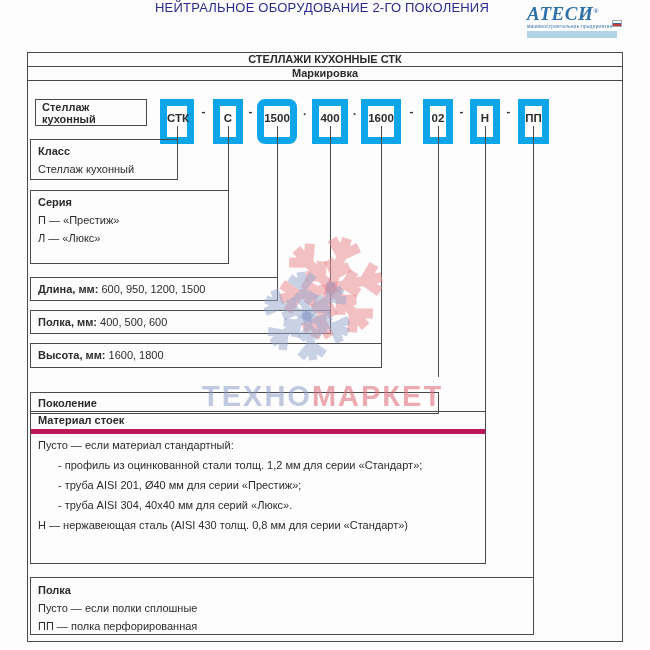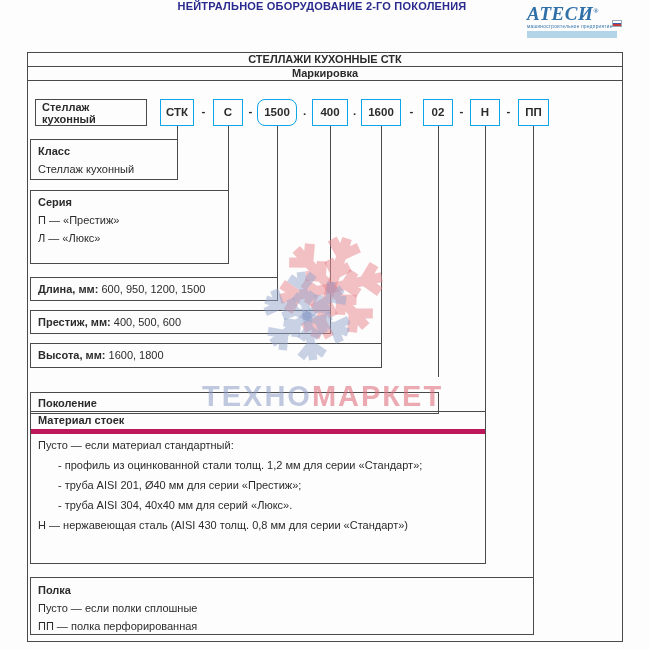--- a/index.html
+++ b/index.html
@@ -7,21 +7,21 @@
   body { font-family: "Liberation Sans", sans-serif; }
   #page {
     position: relative; width: 650px; height: 650px;
     background: #fdfdfd; overflow: hidden;
     color: #2b2b2b;
   }
 
   
   .header-title {
     position: absolute; left: 0; top: 8; width: 644px;
-    text-align: center; font-size: 11px; font-weight: bold;
+    text-align: center; font-size: 13px; font-weight: normal;
     color: #2a2a8e; letter-spacing: 0.2px;
   }
   .logo { position: absolute; left: 527px; top: 2px; width: 96px; }
   .logo-name {
     font-family: "Liberation Serif", serif; font-style: italic;
     font-weight: bold; font-size: 19px; color: #3070a8; letter-spacing: 0.5px;
     line-height: 18px; white-space: nowrap;
   }
   .logo-reg { font-size: 7px; vertical-align: super; font-style: normal; }
   .logo-subtitle {
@@ -45,21 +45,21 @@
     text-align: center; font-size: 11px; font-weight: bold; line-height: 13px;
   }
 
   
   .product-label-box {
     position: absolute; left: 35px; top: 99px; width: 112px; height: 27px;
     border: 1px solid #4a4a4a; font-size: 11px; font-weight: bold;
     line-height: 12px; padding: 1px 4px 0 6px;
   }
   .code-box {
-    position: absolute; top: 99px; height: 27px; border: 1px solid #0ea5e9;
+    position: absolute; top: 99px; height: 45px; border: 7px solid #0ea5e9;
     font-size: 11.5px; font-weight: bold; text-align: center; line-height: 25px;
   }
   .sep {
     position: absolute; top: 99px; height: 27px; width: 11px;
     font-size: 11.5px; font-weight: bold; text-align: center; line-height: 25px;
   }
 
   
   .vline { position: absolute; width: 1px; background: #4a4a4a; top: 126px; }
 
@@ -145,21 +145,21 @@
     <div class="ln section-title">Серия</div>
     <div class="ln">П — «Престиж»</div>
     <div class="ln">Л — «Люкс»</div>
   </div>
 
   <div class="section-box" style="top:277px;width:248px;height:24px;">
     <div class="inline-row"><span class="section-title">Длина, мм:</span><span> 600, 950, 1200, 1500</span></div>
   </div>
 
   <div class="section-box" style="top:310px;width:301px;height:24px;">
-    <div class="inline-row"><span class="section-title">Престиж, мм:</span><span> 400, 500, 600</span></div>
+    <div class="inline-row"><span class="section-title">Полка, мм:</span><span> 400, 500, 600</span></div>
   </div>
 
   <div class="section-box" style="top:343px;width:352px;height:25px;">
     <div class="inline-row"><span class="section-title">Высота, мм:</span><span> 1600, 1800</span></div>
   </div>
 
   <div class="section-box" style="top:377px;width:409px;height:22px;margin-top:15px;">
     <div class="inline-row section-title" style="line-height:20px;">Поколение</div>
   </div>
 

